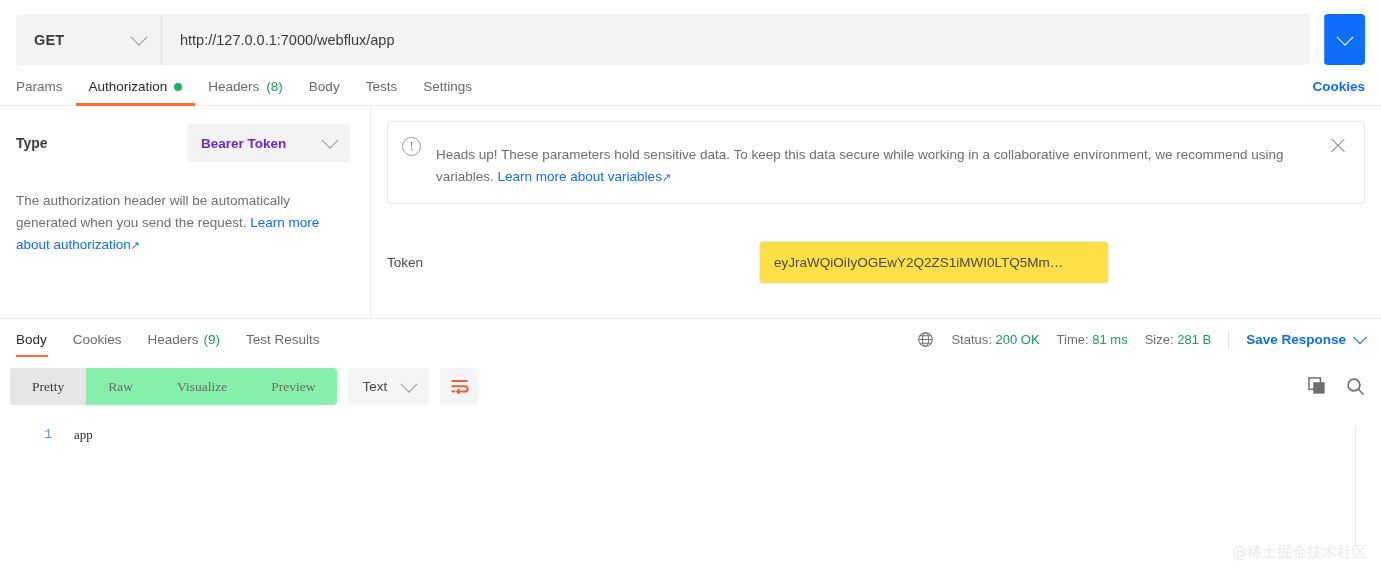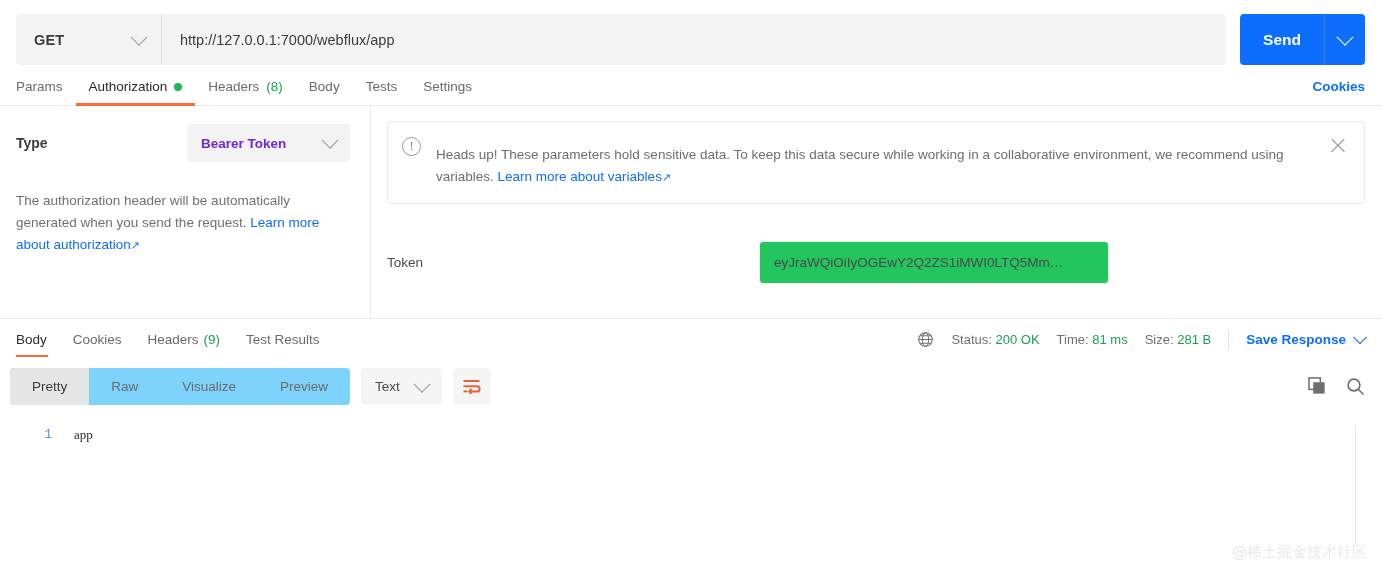--- a/index.html
+++ b/index.html
@@ -158,21 +158,21 @@
   .token-row {
     display: flex; align-items: center;
     margin-top: 37px;
   }
   .token-label {
     font-size: 13.5px; color: #4b4b4b;
     width: 372px; flex: 0 0 372px;
   }
   .token-field {
     width: 350px; height: 43px;
-    background: #22c55e;
+    background: #fde047;
     border: 1px solid #ececec; border-radius: 4px;
     display: flex; align-items: center;
     padding: 0 14px;
     font-size: 13.5px; color: #4a4a4a;
     overflow: hidden; white-space: nowrap;
     cursor: text;
   }
 
   
   .resp-tabs {
@@ -204,22 +204,23 @@
     cursor: pointer;
   }
   .save-resp .chev { border-color: #0d6efd; width: 10px; height: 10px; }
 
   
   .body-toolbar {
     display: flex; align-items: center;
     padding: 8px 16px 9px 10px;
   }
   .seg {
-    display: flex; background: #7dd3fc; border-radius: 4px; overflow: hidden;
+    display: flex; background: #86efac; border-radius: 4px; overflow: hidden;
     height: 37px;
+    font-family: Liberation Serif, serif;
   }
   .seg-item {
     display: flex; align-items: center; justify-content: center;
     padding: 0 22px;
     font-size: 13.5px; color: #6b6b6b; cursor: pointer;
   }
   .seg-item.active { background: #e6e6e6; color: #3c3c3c; }
   .fmt-dd {
     display: flex; align-items: center; gap: 16px;
     height: 37px; margin-left: 11px; padding: 0 14px;
@@ -265,21 +266,20 @@
 
 <div class="url-row">
   <div class="method-url">
     <div class="method-select">
       <span class="method-label">GET</span>
       <span class="chev"></span>
     </div>
     <input class="url-input" type="text" value="http://127.0.0.1:7000/webflux/app" style="">
   </div>
   <div class="send-wrap">
-    <button class="send-btn">Send</button>
     <div class="send-caret">
       <span class="chev"></span>
     </div>
   </div>
 </div>
 
 <div class="req-tabs">
   <div class="tab first">
     <span>Params</span>
   </div>

